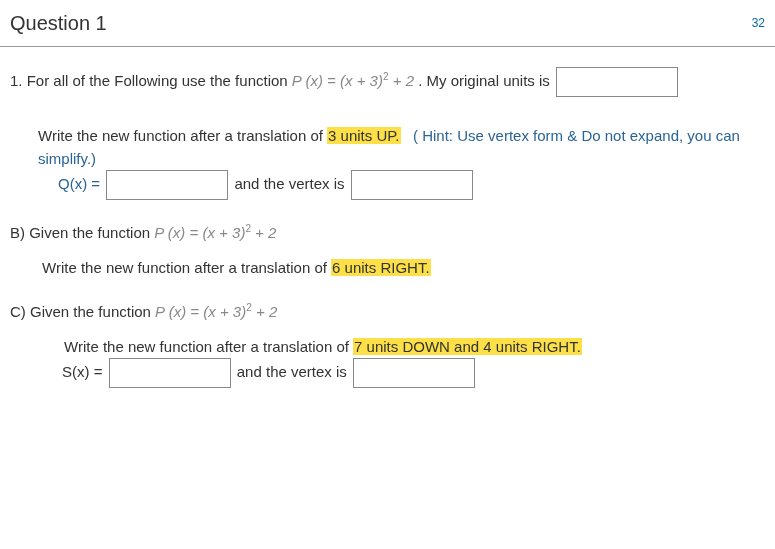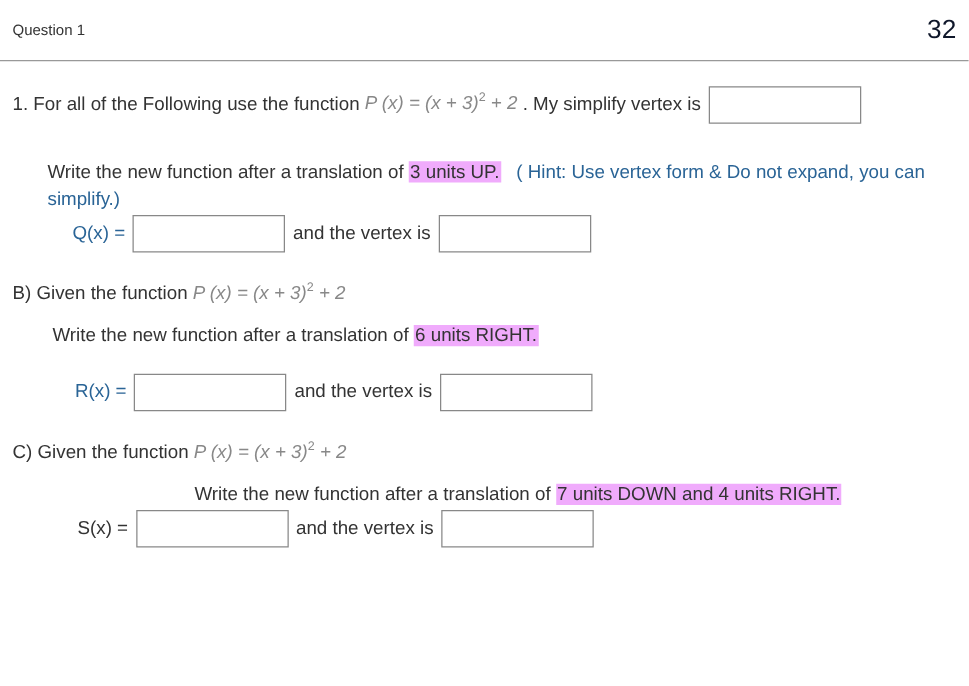--- a/index.html
+++ b/index.html
@@ -12,22 +12,22 @@
       line-height: 1.5;
     }
     .header {
       padding: 8px 10px;
       border-bottom: 1px solid #999;
       display: flex;
       justify-content: space-between;
       align-items: center;
       color: #333;
     }
-    .header .title { font-size: 12px; }
-    .header .points { font-size: 21px; color:#0f172a; }
+    .header .title { font-size: 20px; }
+    .header .points { font-size: 12px; color:#0369a1; }
     .content { padding: 20px 10px 10px 10px; }
     .intro { margin-bottom: 28px; }
     .part { margin-bottom: 22px; }
     .indent1 { padding-left: 28px; margin-top: 12px; }
     .indent2 { padding-left: 48px; }
     .indent2b { padding-left: 50px; margin-top: 18px; }
     .math {
       font-family: Liberation Sans, sans-serif;
       color: #888;
       font-size: 15px;
@@ -38,40 +38,40 @@
     input[type="text"] {
       border: 1px solid #888;
       width: 122px;
       height: 30px;
       padding: 2px 4px;
       font-size: 14px;
       vertical-align: middle;
       margin: 0 2px;
     }
     input.big { width: 122px; }
-    .hl { background: #f0abfc; padding: 0 1px; }
+    .hl { background: #fde047; padding: 0 1px; }
     .hint { color: #2a6496; }
     .prefix-q { color: #2a6496; }
     .prefix-r { color: #2a6496; }
     b { font-weight: 400; }
   </style>
 </head>
 <body>
 
 <div class="header">
   <span class="title">Question 1</span>
   <span class="points">32</span>
 </div>
 
 <div class="content">
 
   <div class="intro">
     <span>1. For all of the Following use the function </span>
     <span class="math">P (x)  =  (x + 3)<sup>2</sup> + 2</span>
-    <span> . My simplify vertex is </span>
+    <span> . My original units is </span>
     <input type="text" class="big" style="">
   </div>
 
   <div class="part">
     <div class="indent1">
       <span>Write the </span><b>new</b><span> function after a translation of </span><span class="hl">3 units UP.</span>
       &nbsp;&nbsp;<span class="hint">( Hint: Use vertex form &amp; Do not expand, you can simplify.)</span>
     </div>
     <div class="indent2">
       <span class="prefix-q">Q(x) = </span>
@@ -82,34 +82,28 @@
   </div>
 
   <div class="part">
     <div>
       <span>B) Given the function </span>
       <span class="math">P (x)  =  (x + 3)<sup>2</sup> + 2</span>
     </div>
     <div class="indent1" style="padding-left:32px;">
       <span>Write the </span><b>new</b><span> function after a translation of </span><span class="hl">6 units RIGHT.</span>
     </div>
-    <div class="indent2b">
-      <span class="prefix-r">R(x) = </span>
-      <input type="text" style="">
-      <span> and the vertex is </span>
-      <input type="text" style="">
-    </div>
   </div>
 
   <div class="part">
     <div>
       <span>C) </span><b>Given the function </b>
       <span class="math">P (x)  =  (x + 3)<sup>2</sup> + 2</span>
     </div>
-    <div class="indent1" style="padding-left:54px;text-align:center;">
+    <div class="indent1" style="padding-left:54px;">
       <span>Write the </span><b>new</b><span> function after a translation of </span><span class="hl">7 units DOWN and 4 units RIGHT.</span>
     </div>
     <div class="indent2" style="padding-left:52px;">
       <span>S(x) = </span>
       <input type="text" style="">
       <span> and the vertex is </span>
       <input type="text" style="">
     </div>
   </div>
 

